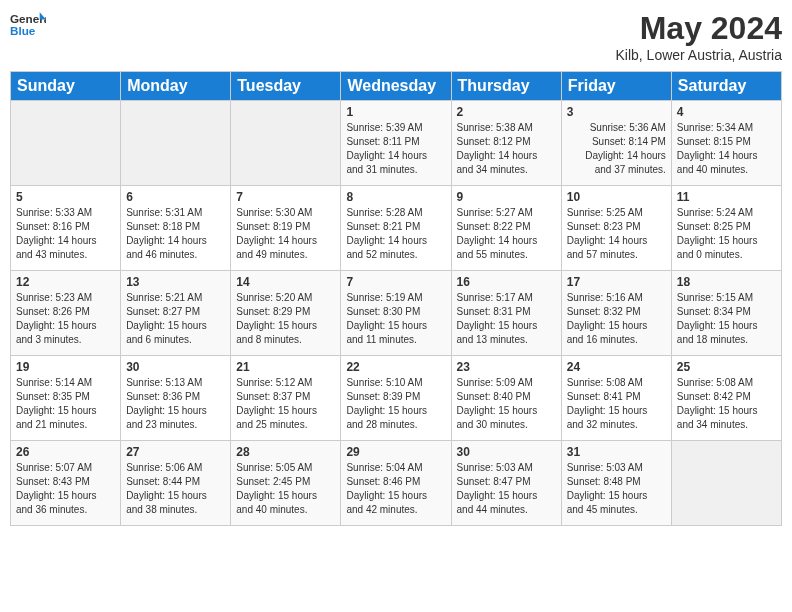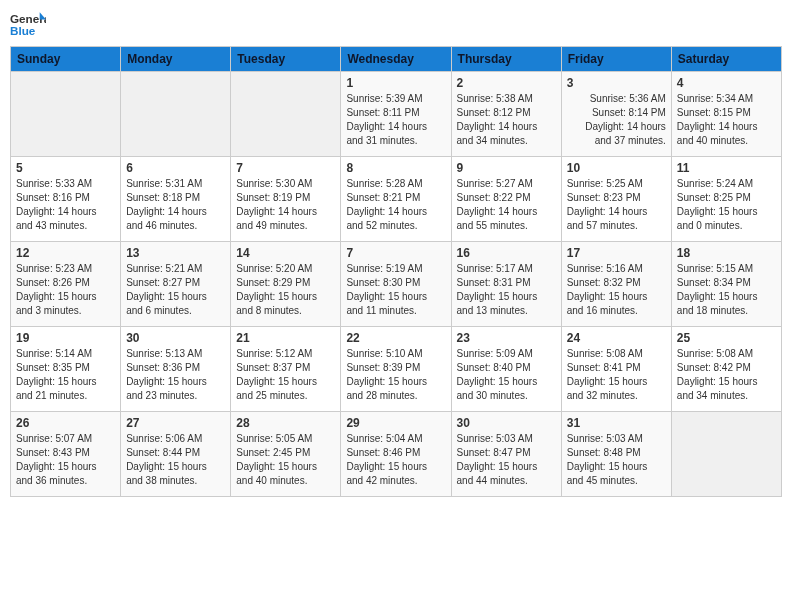--- a/index.html
+++ b/index.html
@@ -37,24 +37,24 @@
       font-size: 14px;
       color: #333;
     }
     .calendar {
       width: 100%;
       border-collapse: collapse;
       font-size: 11px;
     }
     .calendar th {
       background: #1a7fd4;
-      color: #0f172a;
+      color: #ffffff;
       text-align: left;
       padding: 5px 6px;
-      font-size: 12px;
+      font-size: 16px;
       border: 1px solid #ccc;
     }
     .calendar td {
       border: 1px solid #ccc;
       vertical-align: top;
       padding: 4px 5px;
       width: calc(100% / 7);
       min-height: 70px;
       height: 85px;
       color: #333;
@@ -83,20 +83,24 @@
 </head>
 <body>
 
 <div class="header">
   <div class="logo">
     <svg class="logo-icon" viewBox="0 0 40 30" xmlns="http://www.w3.org/2000/svg">
       <text x="0" y="14" font-size="13" font-weight="bold" fill="#333">General</text>
       <text x="0" y="27" font-size="13" font-weight="bold" fill="#1a7fd4">Blue</text>
       <polygon points="33,2 40,10 33,10" fill="#1a7fd4"></polygon>
     </svg>
+  </div>
+  <div class="title-block">
+    <div class="month-title">May 2024</div>
+    <div class="location-title">Kilb, Lower Austria, Austria</div>
   </div>
 </div>
 
 <table class="calendar">
   <thead>
     <tr>
     <th>Sunday</th>
         <th>Monday</th>
         <th>Tuesday</th>
         <th>Wednesday</th>

